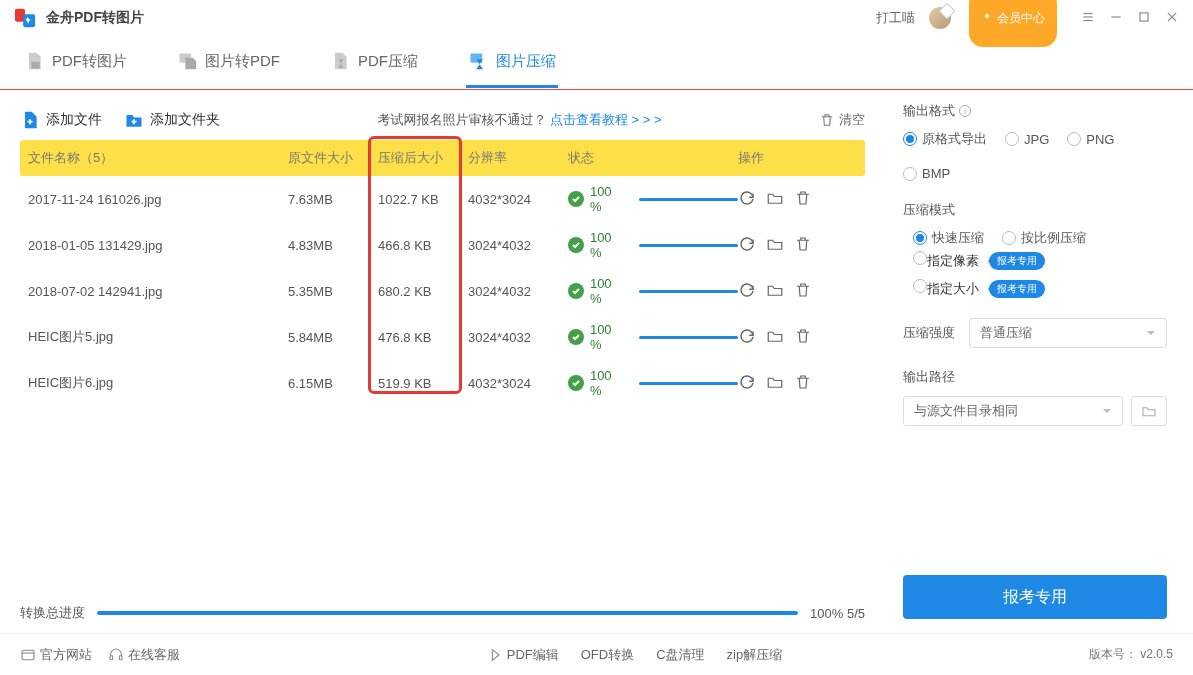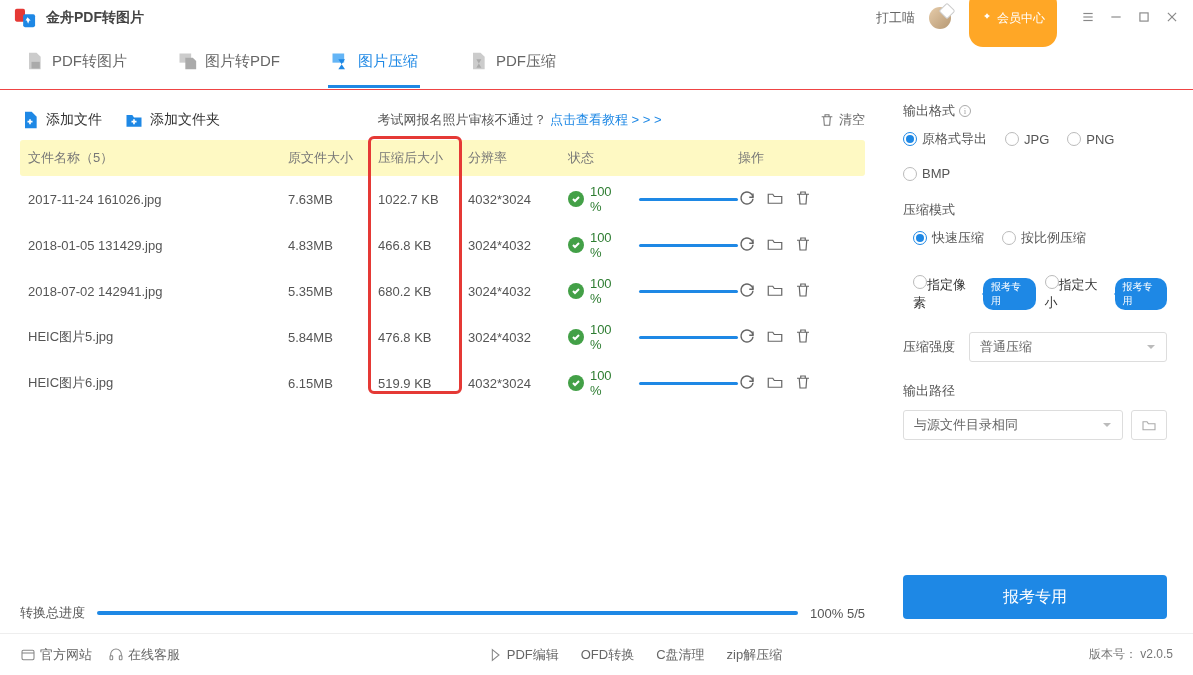--- a/index.html
+++ b/index.html
@@ -29,21 +29,21 @@
 .right-pane{width:308px;padding:12px 26px 0 18px;display:flex;flex-direction:column}
 
 .filebar{height:40px;display:flex;align-items:center;gap:22px}
 .filebar .add-btn{display:flex;align-items:center;gap:6px;color:#333;cursor:pointer;font-size:14px}
 .filebar .add-btn svg{width:20px;height:20px}
 .filebar .notice{margin-left:auto;margin-right:auto;color:#555}
 .filebar .notice a{color:#1e88e5;text-decoration:none}
 .filebar .clear{display:flex;align-items:center;gap:4px;color:#666;cursor:pointer}
 .filebar .clear svg{width:16px;height:16px}
 
-.table-head{height:36px;background:#fef9c3;display:flex;align-items:center;color:#777;font-size:13px;border-radius:3px;padding-left:8px}
+.table-head{height:36px;background:#fde047;display:flex;align-items:center;color:#777;font-size:13px;border-radius:3px;padding-left:8px}
 .col-name{width:260px}
 .col-orig{width:90px}
 .col-comp{width:90px}
 .col-res{width:100px}
 .col-status{width:170px}
 .col-ops{flex:1}
 .red-box{position:absolute;border:3px solid #e53935;border-radius:6px;pointer-events:none}
 .table-body{position:relative}
 .row{height:46px;display:flex;align-items:center;padding-left:8px;color:#555;font-size:13px}
 .status-cell{display:flex;align-items:center;gap:6px}
@@ -59,21 +59,21 @@
 .progress-total .right{white-space:nowrap}
 
 .sect{margin-bottom:20px}
 .sect-title{color:#555;font-size:13px;margin-bottom:10px;display:flex;align-items:center;gap:4px}
 .info-ico{width:12px;height:12px;border:1px solid #aaa;border-radius:50%;display:inline-flex;align-items:center;justify-content:center;font-size:9px;color:#aaa;font-family:serif}
 .radio-row{display:flex;gap:18px;font-size:13px;color:#555;flex-wrap:wrap}
 .radio-row label{display:flex;align-items:center;gap:5px;cursor:pointer}
 .radio{width:14px;height:14px;border:1px solid #bbb;border-radius:50%;display:inline-block;position:relative}
 .radio.checked{border-color:#1e88e5}
 .radio.checked::after{content:"";position:absolute;inset:2px;border-radius:50%;background:#1e88e5}
-.mode-opts{padding-left:10px;display:flex;flex-direction:row;gap:9px;margin-top:28px}
+.mode-opts{padding-left:10px;display:flex;flex-direction:column;gap:9px;margin-top:4px}
 .mode-opts .mrow{display:flex;align-items:center;gap:10px}
 .badge{background:#1e88e5;color:#fff;font-size:10px;border-radius:10px;padding:2px 8px;position:relative}
 .badge::before{content:"";position:absolute;left:-4px;top:50%;transform:translateY(-50%);border:3px solid transparent;border-right-color:#1e88e5}
 .strength-row{display:flex;align-items:center;gap:14px;font-size:13px;color:#555}
 .select{flex:1;height:30px;border:1px solid #ddd;border-radius:3px;background:#fff;display:flex;align-items:center;padding:0 10px;color:#666;justify-content:space-between;cursor:pointer}
 .select svg{width:10px;height:10px}
 .path-row{display:flex;gap:8px}
 .path-row .select{flex:1}
 .folder-btn{width:36px;height:30px;border:1px solid #ddd;border-radius:3px;display:flex;align-items:center;justify-content:center;cursor:pointer;color:#999}
 .folder-btn svg{width:16px;height:16px}
@@ -133,33 +133,33 @@
       </svg>
     <span>PDF转图片</span>
   </div>
   <div class="tab">
     <svg viewBox="0 0 24 24">
         <rect x="3" y="3" width="14" height="11" fill="#ccc"></rect>
         <path fill="#aaa" d="M10 8h9l4 4v10H10z"></path>
       </svg>
     <span>图片转PDF</span>
   </div>
+  <div class="tab">
+    <svg viewBox="0 0 24 24">
+        <path fill="#ccc" d="M6 2h9l5 5v15H6z"></path>
+        <path fill="#aaa" d="M10 10 l6 0 l-3 5z M10 20 l6 0 l-3 -5z"></path>
+      </svg>
+    <span>PDF压缩</span>
+  </div>
   <div class="tab active">
     <svg viewBox="0 0 24 24">
         <rect x="3" y="3" width="14" height="11" fill="#64b5f6"></rect>
         <path fill="#1e88e5" d="M10 10 l8 0 l-4 6z M10 22 l8 0 l-4 -6z"></path>
       </svg>
     <span>图片压缩</span>
-  </div>
-  <div class="tab">
-    <svg viewBox="0 0 24 24">
-        <path fill="#ccc" d="M6 2h9l5 5v15H6z"></path>
-        <path fill="#aaa" d="M10 10 l6 0 l-3 5z M10 20 l6 0 l-3 -5z"></path>
-      </svg>
-    <span>PDF压缩</span>
   </div>
 </div>
 
 <div class="main-wrap">
   <div class="left-pane">
 
     <div class="filebar">
       <div class="add-btn">
         <svg viewBox="0 0 24 24">
             <path fill="#1e88e5" d="M6 2h8l6 6v14H6z"></path>

